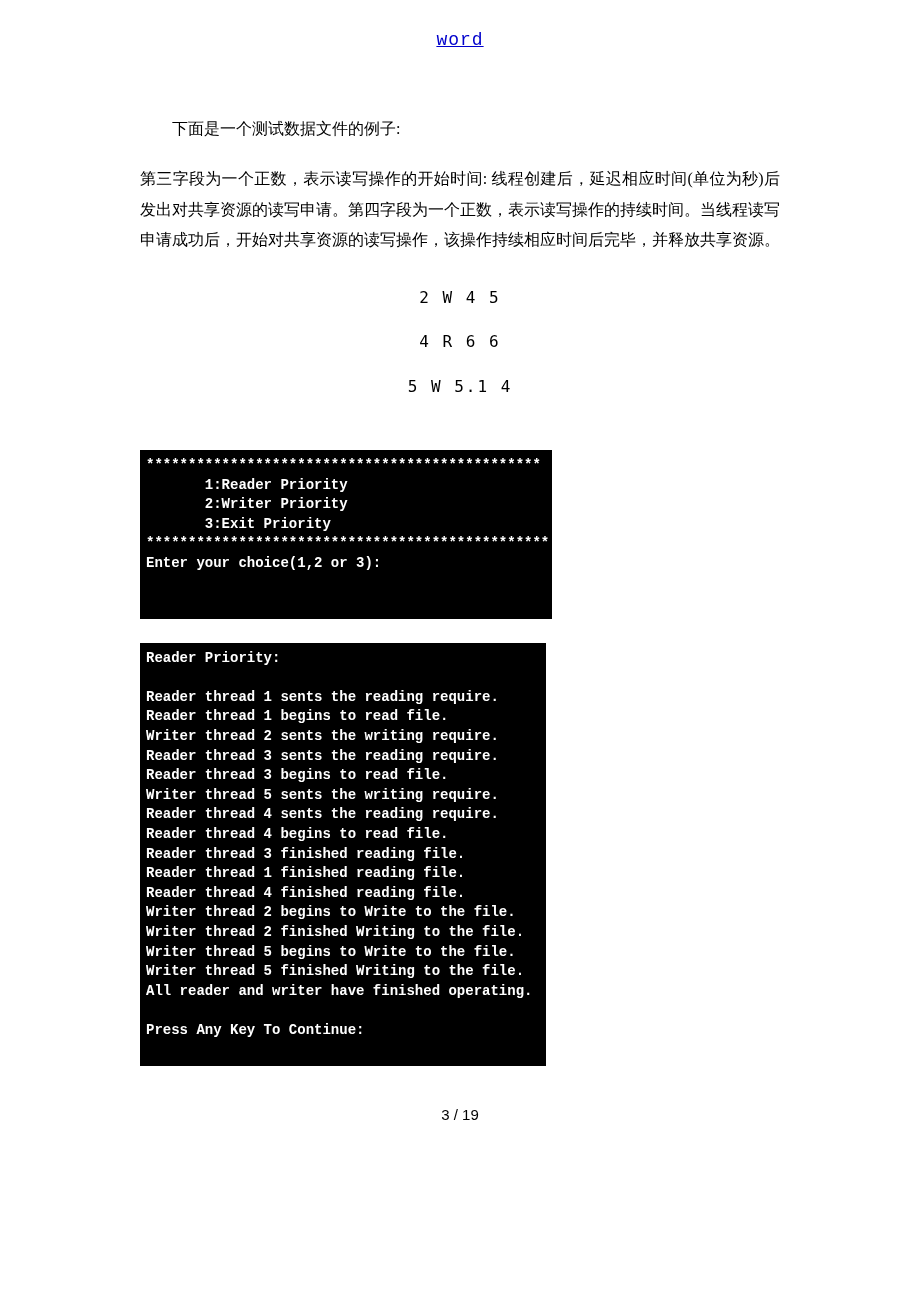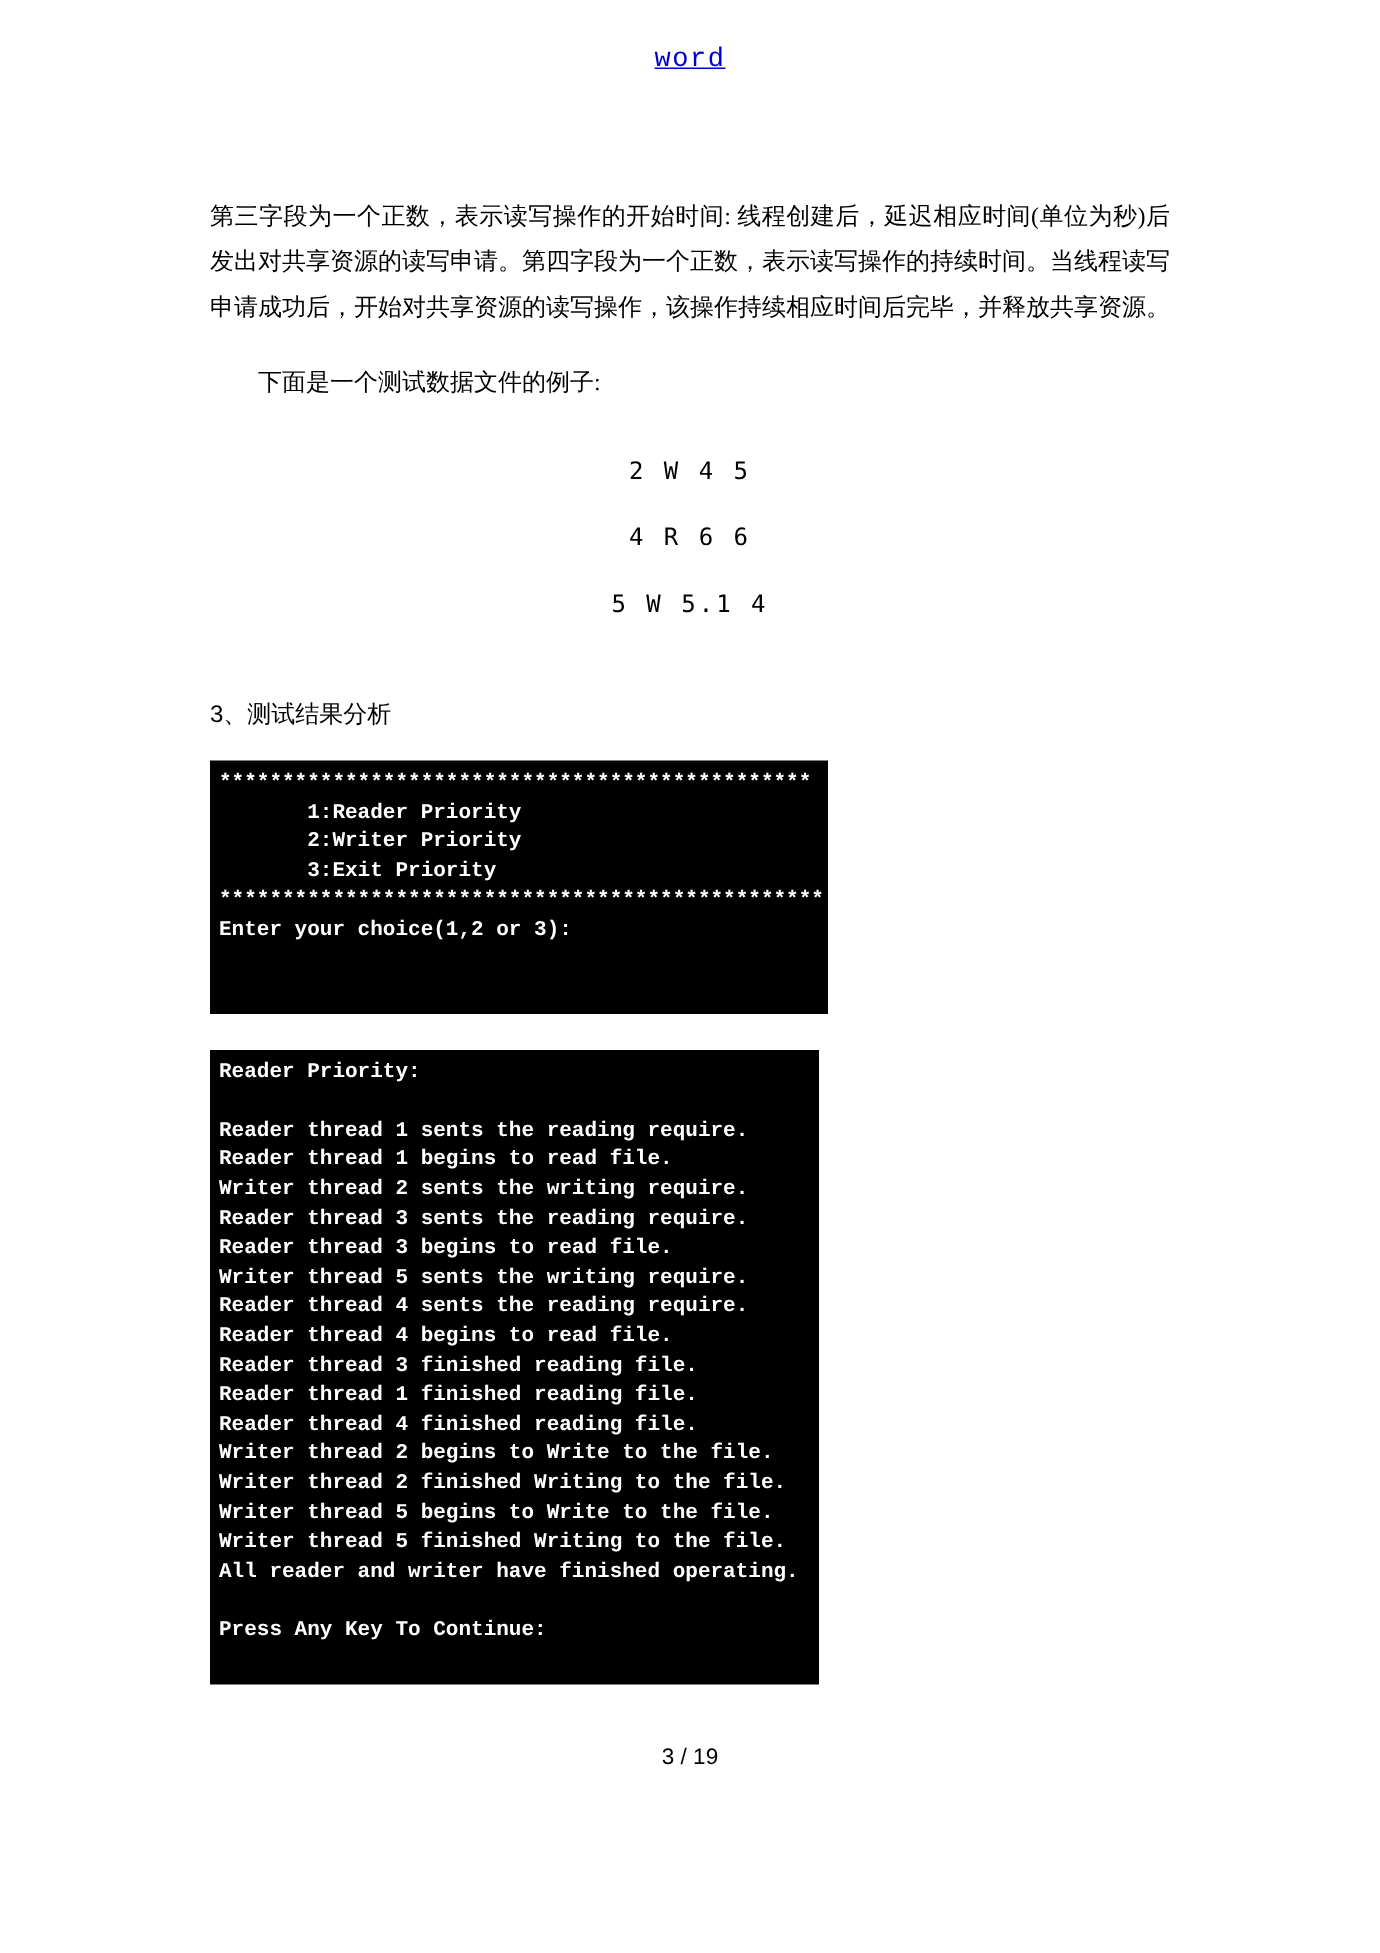--- a/index.html
+++ b/index.html
@@ -14,21 +14,21 @@
     padding: 30px 140px 40px 140px;
     box-sizing: border-box;
   }
   .header-link {
     text-align: center;
     color: #0000cc;
     text-decoration: underline;
     font-family: "Courier New", monospace;
     font-size: 18px;
     letter-spacing: 1px;
-    margin-bottom: 80px;
+    margin-bottom: 64px;
   }
   .paragraph {
     font-size: 16px;
     line-height: 1.9;
     color: #000;
     text-align: justify;
     margin-bottom: 20px;
   }
   .indent {
     text-indent: 2em;
@@ -71,31 +71,30 @@
     font-family: Arial, "SimSun", sans-serif;
   }
 </style>
 </head>
 <body>
 
 <div class="page">
 
   <div class="header-link">word</div>
 
+  <div class="paragraph indent">下面是一个测试数据文件的例子:</div>
+
   <div class="paragraph">第三字段为一个正数，表示读写操作的开始时间: 线程创建后，延迟相应时间(单位为秒)后发出对共享资源的读写申请。第四字段为一个正数，表示读写操作的持续时间。当线程读写申请成功后，开始对共享资源的读写操作，该操作持续相应时间后完毕，并释放共享资源。</div>
-
-  <div class="paragraph indent">下面是一个测试数据文件的例子:</div>
 
   <div class="data-block">
     <div>2 W 4 5</div>
     <div>4 R 6 6</div>
     <div>5 W 5.1 4</div>
   </div>
 
-  <div class="section-title">3、测试结果分析</div>
 
   <div class="terminal terminal-narrow" id="term1">***********************************************
        1:Reader Priority
        2:Writer Priority
        3:Exit Priority
 ************************************************
 Enter your choice(1,2 or 3):
 
 
 </div>

